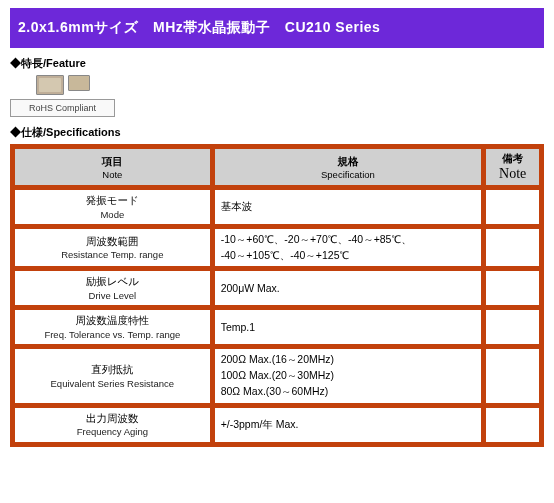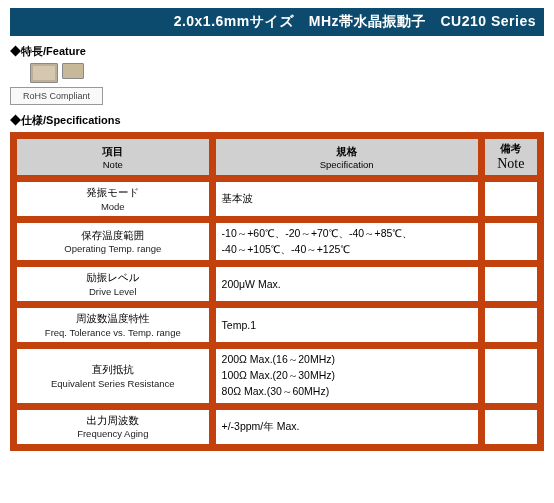--- a/index.html
+++ b/index.html
@@ -9,24 +9,24 @@
       background: #fff;
       width: 554px;
       min-height: 503px;
       color: #000;
     }
     .page {
       width: 554px;
       padding: 8px 10px;
     }
     .title-bar {
-      background: #0c4a6e;
+      background: #6d28d9;
       color: #fff;
-      text-align: right;
-      padding: 5px 8px;
+      text-align: left;
+      padding: 11px 8px;
       font-size: 14px;
       font-weight: bold;
       margin-bottom: 8px;
       letter-spacing: 0.5px;
     }
     .section-header {
       font-size: 11px;
       font-weight: bold;
       margin-bottom: 4px;
       margin-top: 6px;
@@ -44,21 +44,21 @@
     .features-text li {
       list-style: none;
       padding-left: 10px;
     }
     .features-text li::before {
       content: "•";
       margin-right: 4px;
     }
     .rohs-box {
       border: 1px solid #999;
-      padding: 3px 12px;
+      padding: 3px 18px;
       font-size: 9px;
       text-align: center;
       color: #444;
       background: #f9f9f9;
       min-width: 70px;
     }
     .chip-img {
       display: flex;
       flex-direction: column;
       align-items: center;
@@ -89,21 +89,21 @@
       top: 2px; left: 2px; right: 2px; bottom: 2px;
       background: #d4c8b0;
       border-radius: 1px;
     }
     table.spec-table {
       width: 100%;
       border-collapse: collapse;
       font-size: 10.5px;
     }
     table.spec-table th, table.spec-table td {
-      border: 7px solid #c2410c;
+      border: 5px solid #c2410c;
       padding: 3px 6px;
       vertical-align: middle;
     }
     table.spec-table thead tr {
       background: #d0d0d0;
       text-align: center;
     }
     table.spec-table thead th {
       font-weight: bold;
       text-align: center;
@@ -169,22 +169,22 @@
         <tr>
           <td class="item-cell">
             <div class="item-ja">発振モード</div>
             <div class="item-en">Mode</div>
           </td>
           <td class="spec-cell"><span>基本波</span></td>
           <td class="note-cell"></td>
         </tr>
         <tr>
           <td class="item-cell">
-            <div class="item-ja">保存温度範囲</div>
-            <div class="item-en">Operating Temp. range</div>
+            <div class="item-ja">周波数範囲</div>
+            <div class="item-en">Resistance Temp. range</div>
           </td>
           <td class="spec-cell"><span>-10～+60℃、-20～+70℃、-40～+85℃、</span><br><span>-40～+105℃、-40～+125℃</span></td>
           <td class="note-cell"></td>
         </tr>
         <tr>
           <td class="item-cell">
             <div class="item-ja">励振レベル</div>
             <div class="item-en">Drive Level</div>
           </td>
           <td class="spec-cell"><span>200μW Max.</span></td>

